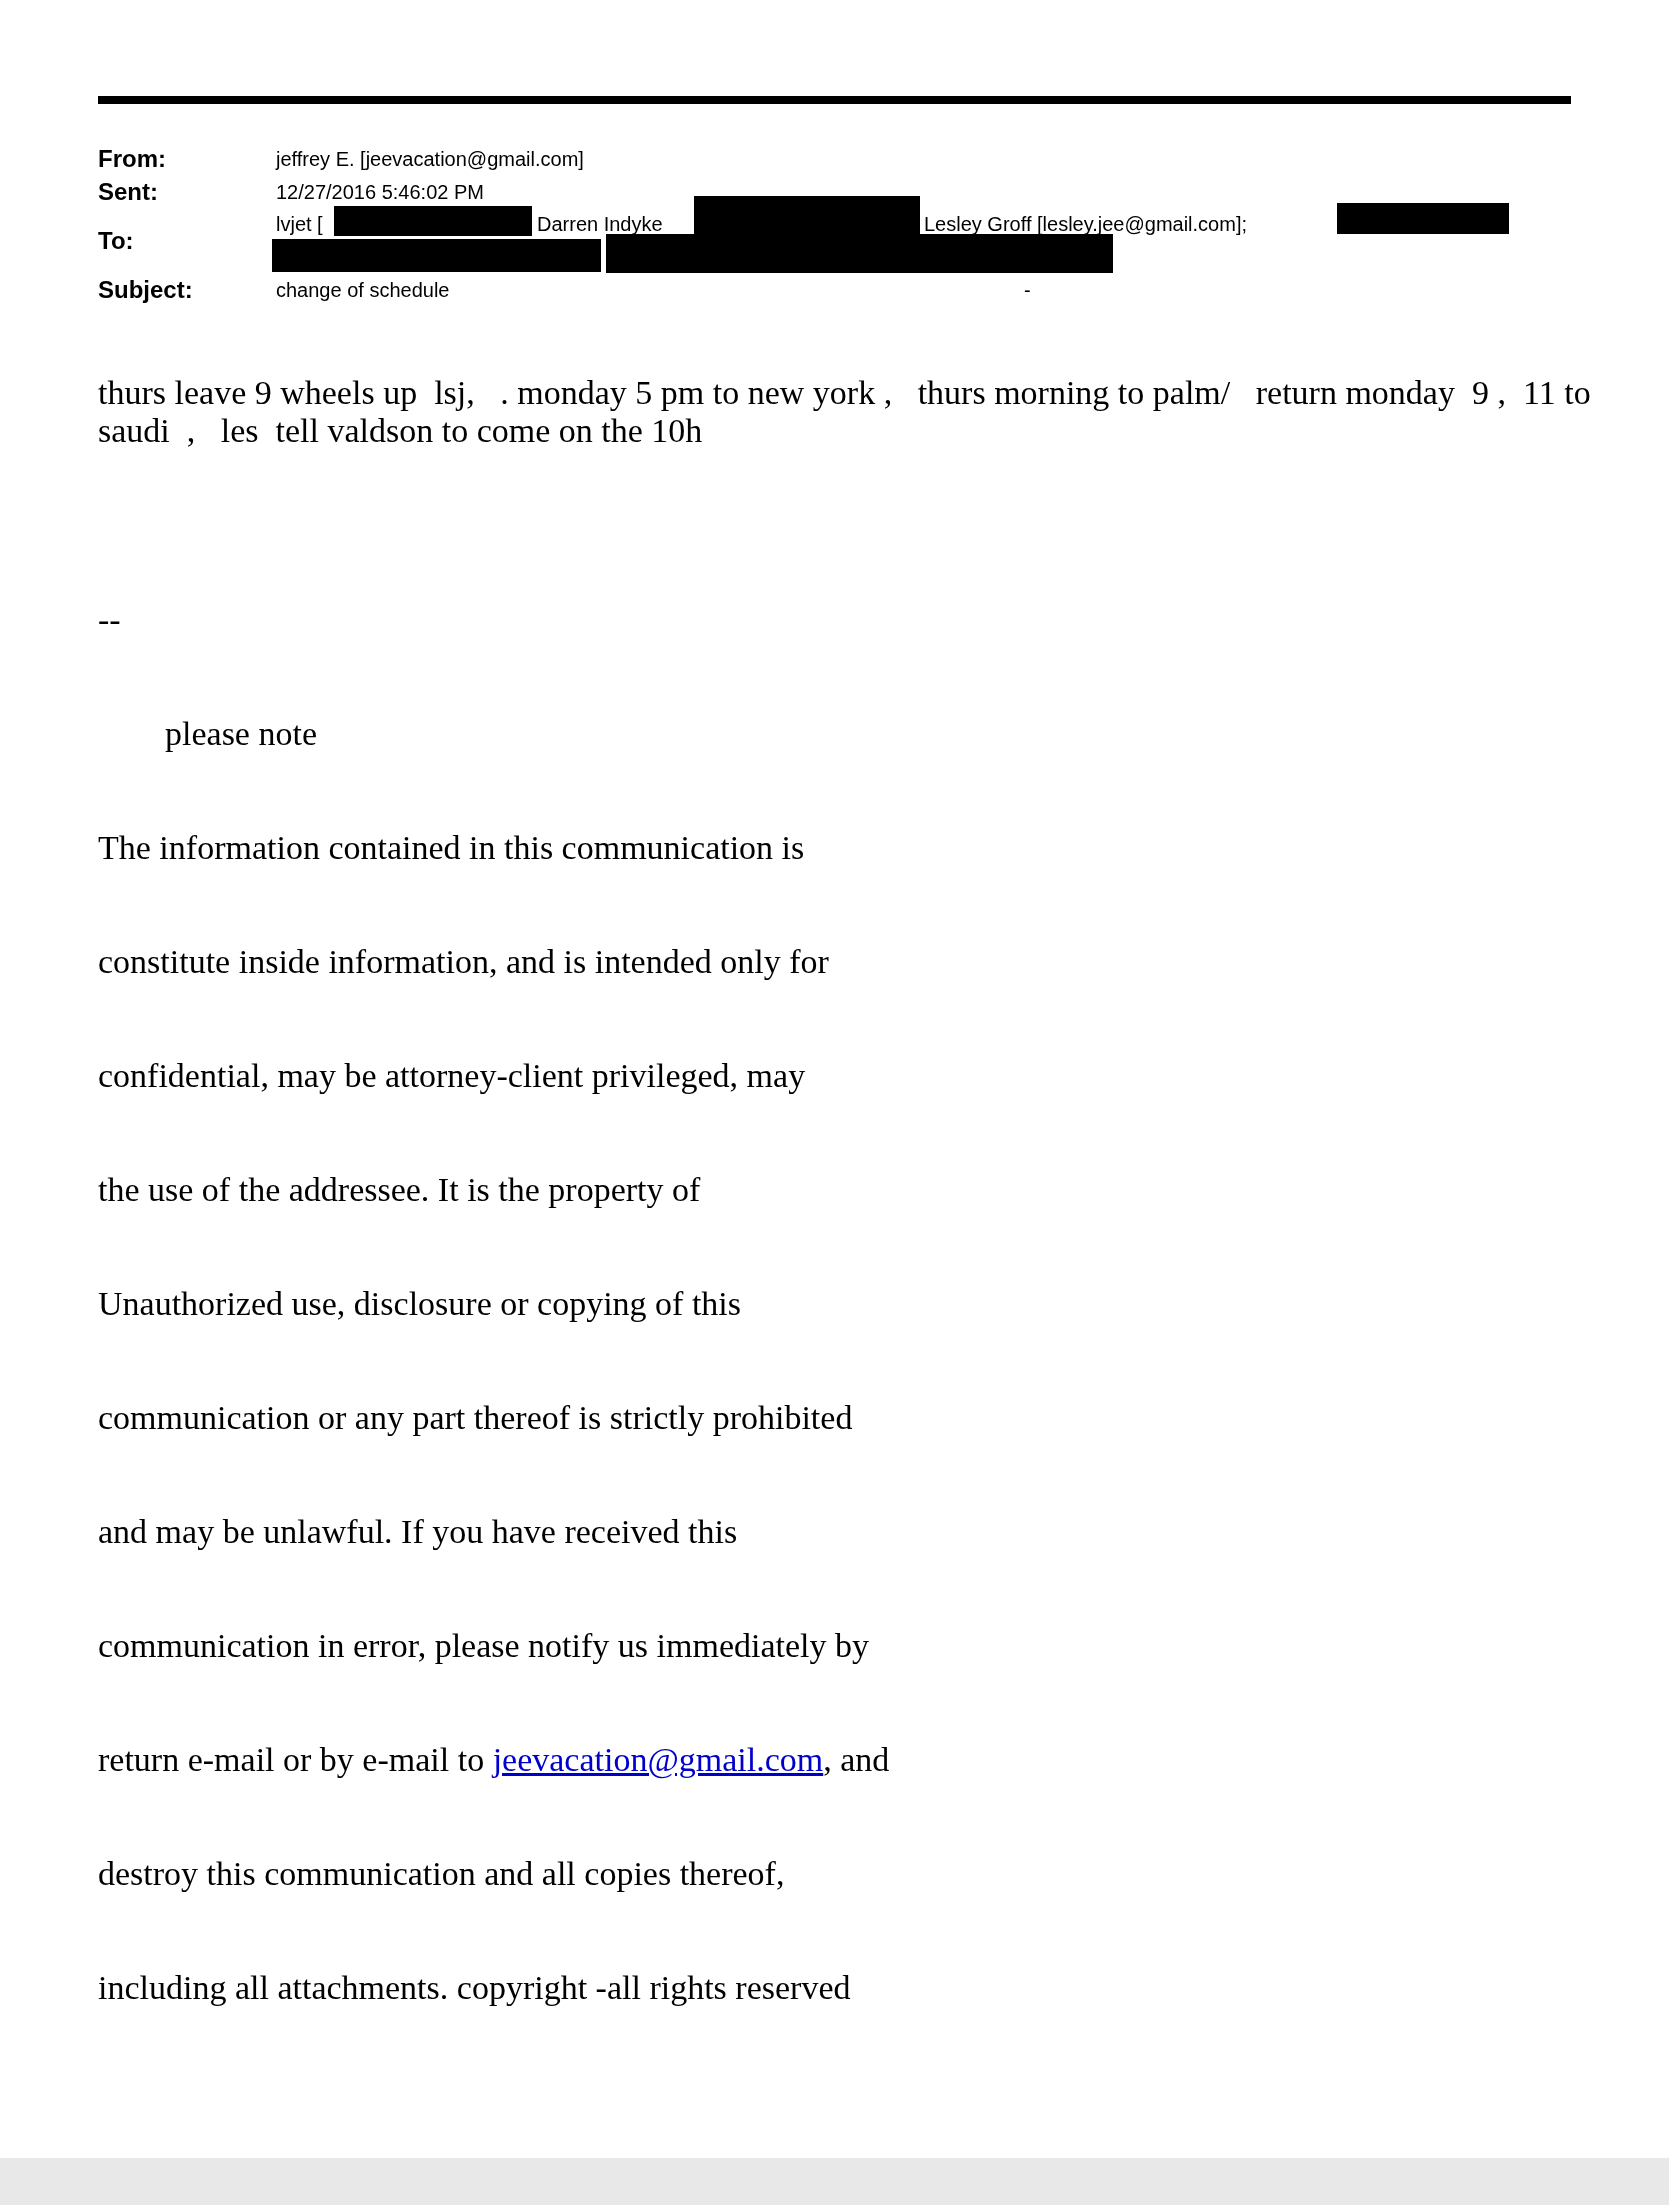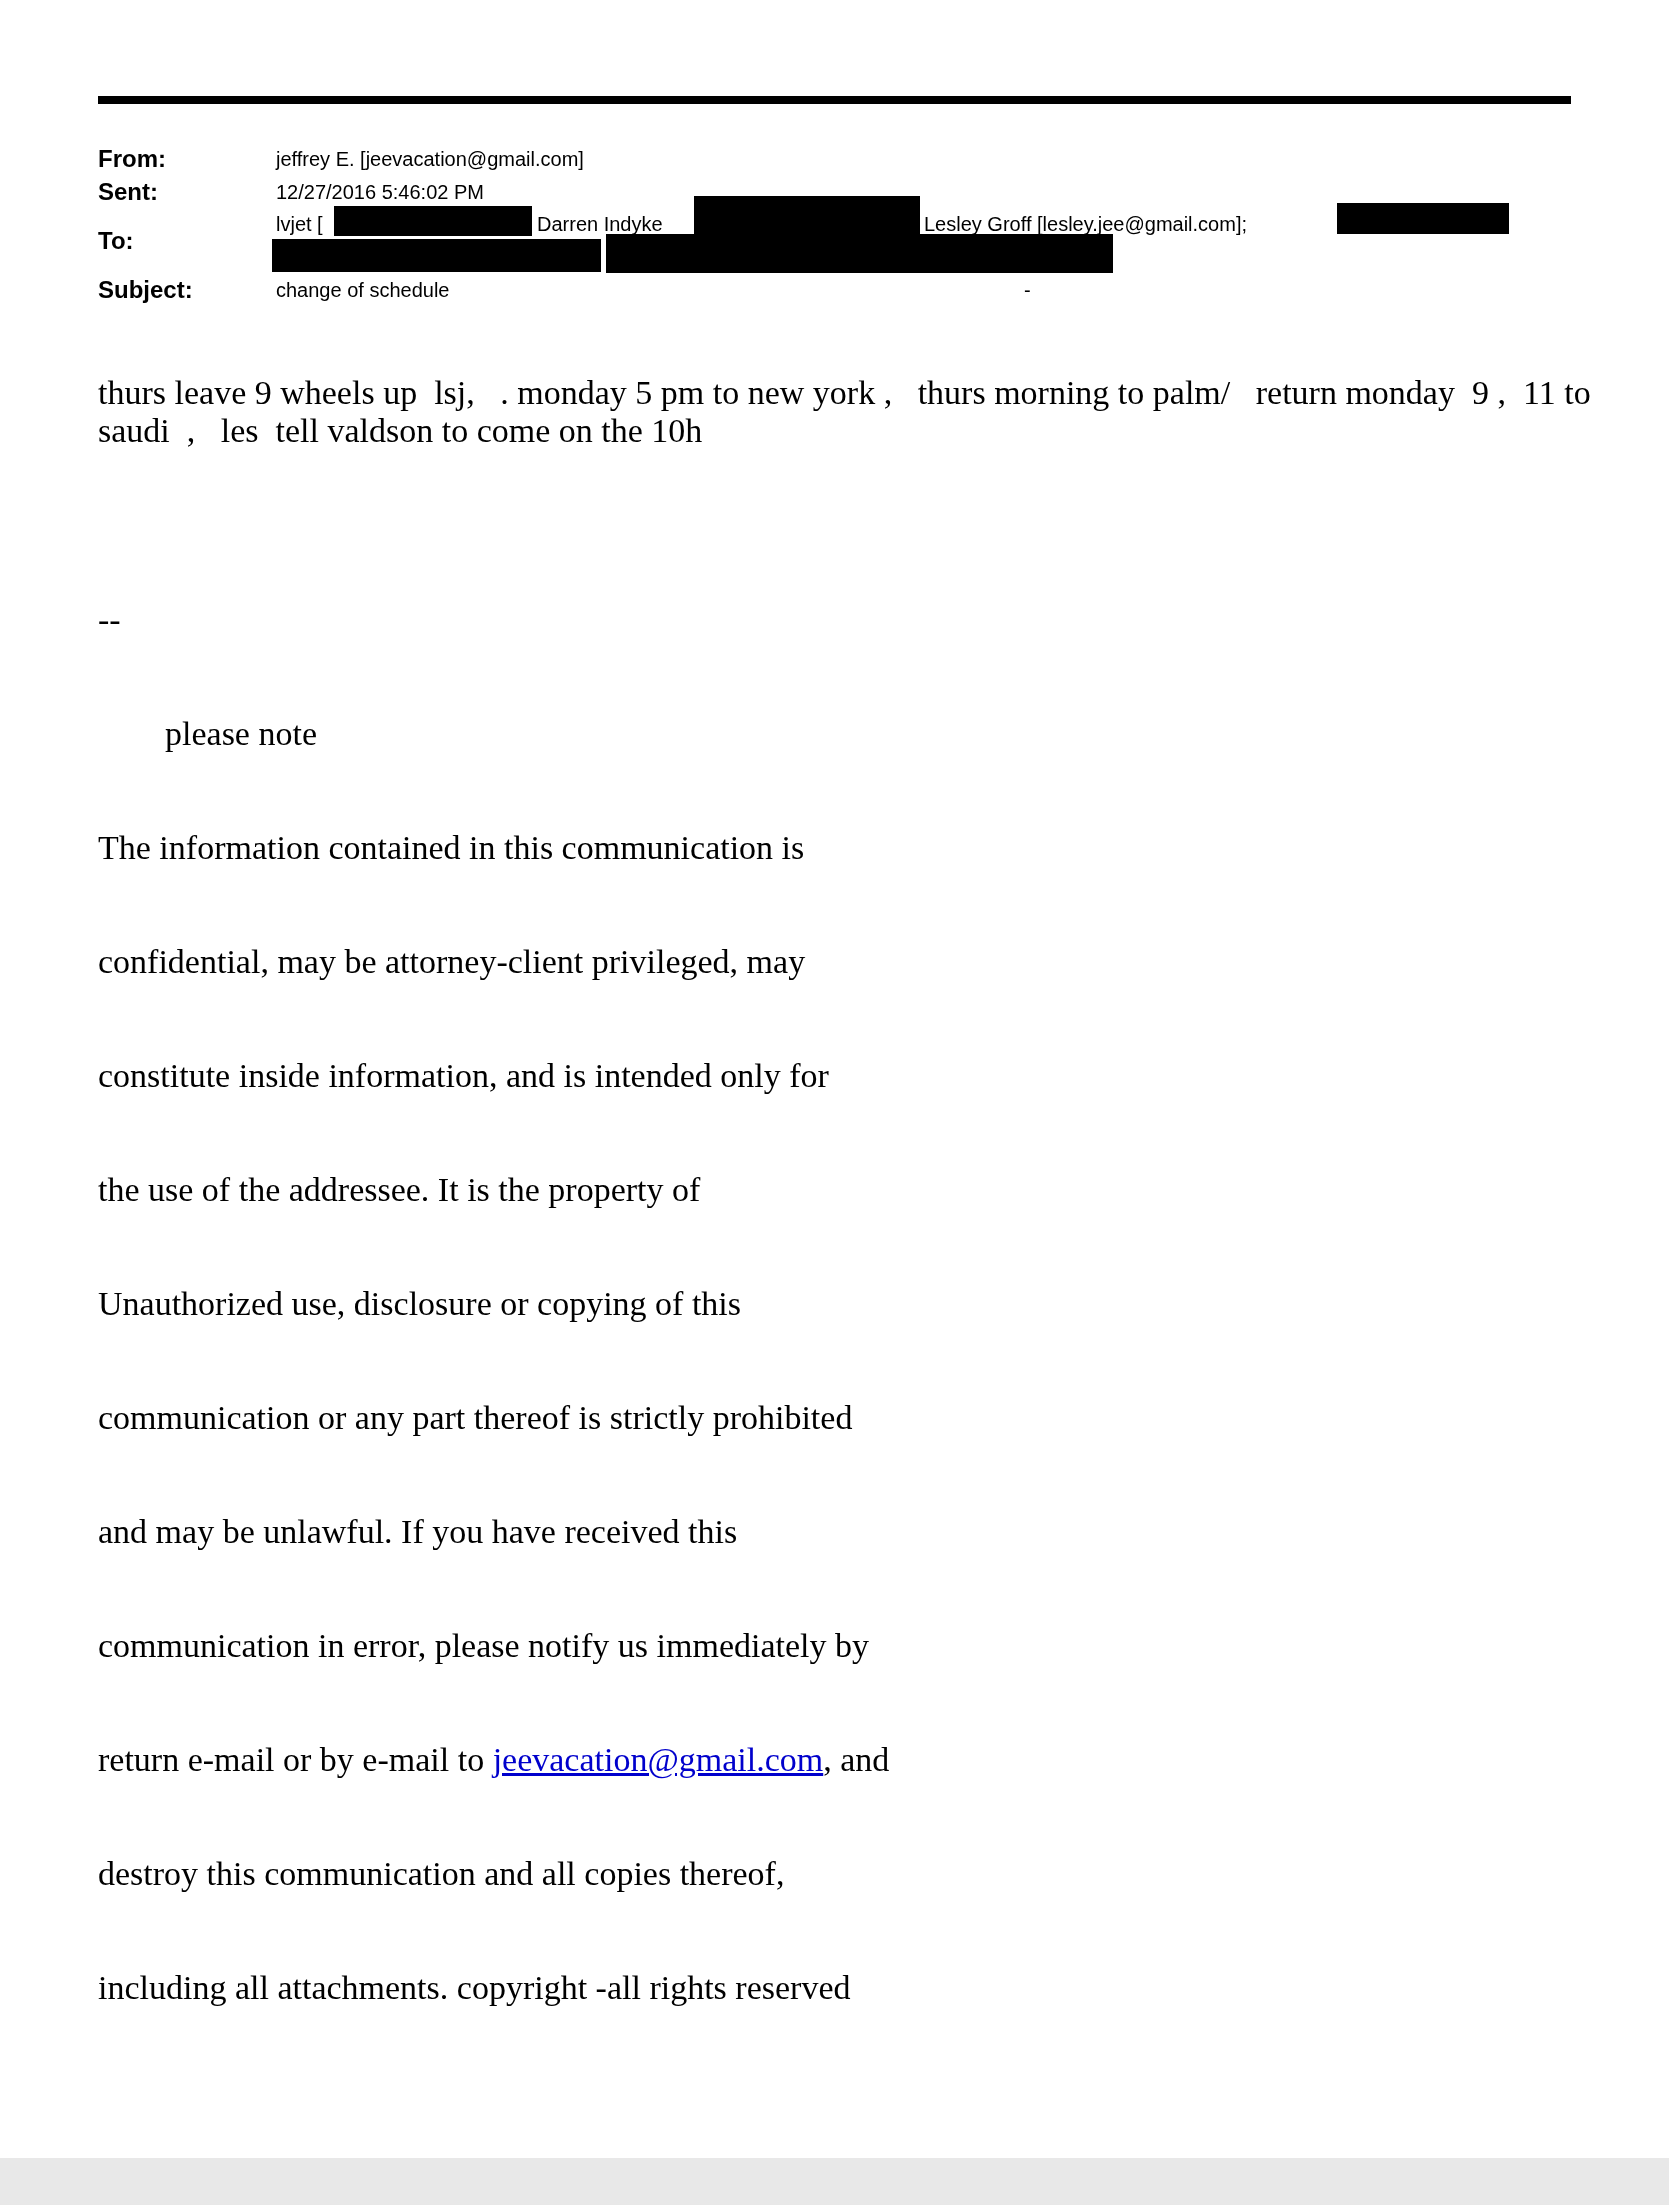--- a/index.html
+++ b/index.html
@@ -51,22 +51,22 @@
   <div class="hdr-val" style="left:276px;top:275px;">change of schedule</div>
   <div class="hdr-val" style="left:1024px;top:275px;">-</div>
 
   <div class="serif body-line" style="top:374px;">thurs leave 9 wheels up  lsj,   . monday 5 pm to new york ,   thurs morning to palm/   return monday  9 ,  11 to</div>
   <div class="serif body-line" style="top:412px;">saudi  ,   les  tell valdson to come on the 10h</div>
 
   <div class="serif sig-block">
     <div class="sig-line">--</div>
     <div class="sig-line sig-note">please note</div>
     <div class="sig-line">The information contained in this communication is</div>
+    <div class="sig-line">constitute inside information, and is intended only for</div>
     <div class="sig-line">confidential, may be attorney-client privileged, may</div>
-    <div class="sig-line">constitute inside information, and is intended only for</div>
     <div class="sig-line">the use of the addressee. It is the property of</div>
     <div class="sig-line">Unauthorized use, disclosure or copying of this</div>
     <div class="sig-line">communication or any part thereof is strictly prohibited</div>
     <div class="sig-line">and may be unlawful. If you have received this</div>
     <div class="sig-line">communication in error, please notify us immediately by</div>
     <div class="sig-line"><span>return e-mail or by e-mail to </span><a href="#" class="mail-link">jeevacation@gmail.com</a><span>, and</span></div>
     <div class="sig-line">destroy this communication and all copies thereof,</div>
     <div class="sig-line">including all attachments. copyright -all rights reserved</div>
   </div>
 

